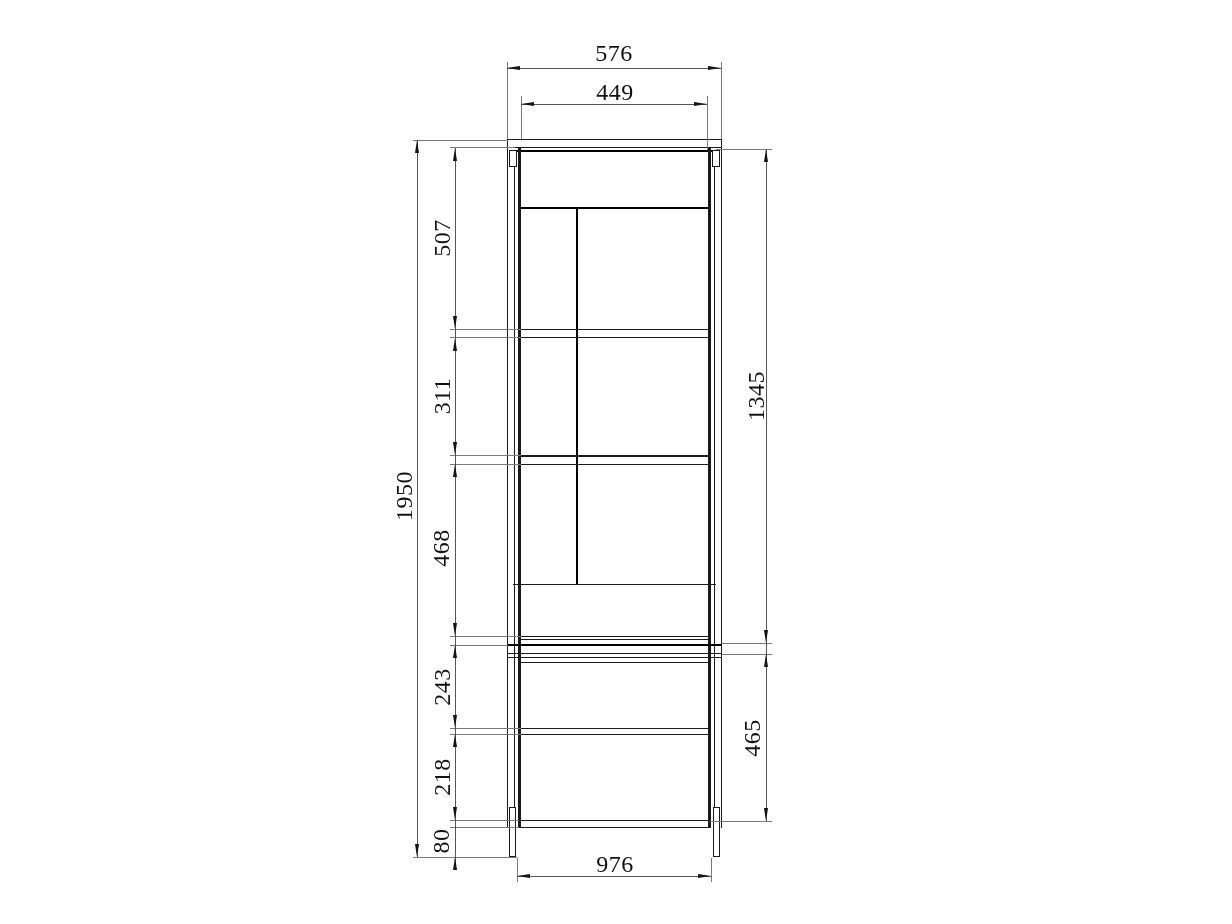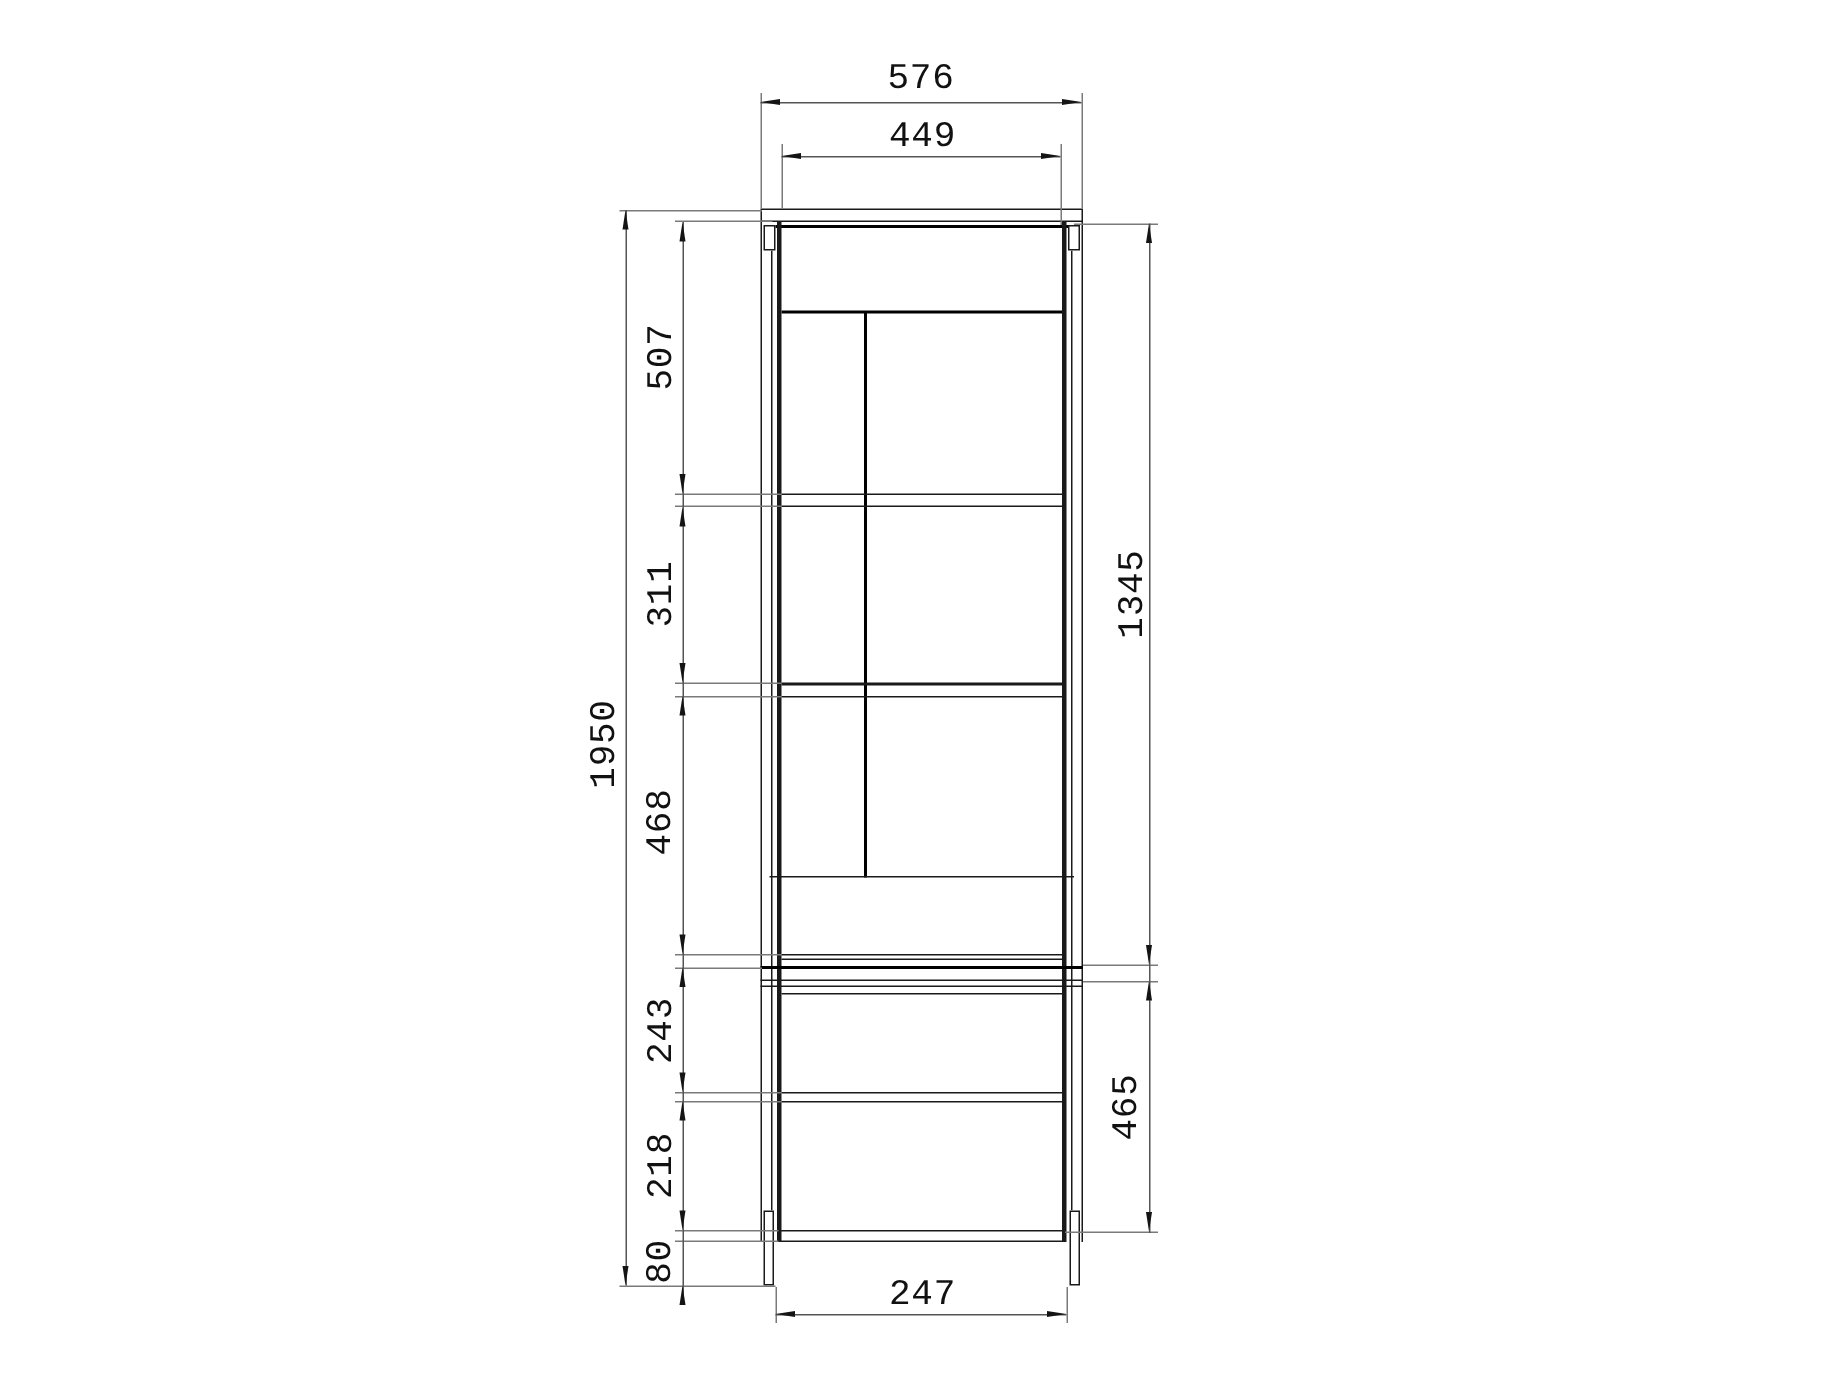--- a/index.html
+++ b/index.html
@@ -1,17 +1,17 @@
 <!DOCTYPE html>
 <html><head>
 <meta charset="utf-8">
 <style>
   html,body{margin:0;padding:0;background:#fff}
   #stage{position:relative;width:1232px;height:924px;background:#ffffff;overflow:hidden;
-         font-family:Liberation Mono, monospace}
+         font-family:Liberation Serif, serif}
   
   .l{position:absolute;background:#1a1a1a}
   .k{position:absolute;background:#000}
   
   .b{position:absolute;border:1.4px solid #1a1a1a;background:#fff;box-sizing:border-box}
   
   .d{position:absolute;background:#555}
   
   .e{position:absolute;background:#7a7a7a}
   
@@ -131,15 +131,15 @@
   <div class="t" style="left:615px;top:92px">449</div>
   <div class="t tv" style="left:404px;top:496px">1950</div>
   <div class="t tv" style="left:442px;top:238px">507</div>
   <div class="t tv" style="left:442px;top:396px">311</div>
   <div class="t tv" style="left:441px;top:548px">468</div>
   <div class="t tv" style="left:442px;top:687px">243</div>
   <div class="t tv" style="left:442px;top:777px">218</div>
   <div class="t tv" style="left:441px;top:841px">80</div>
   <div class="t tv" style="left:756px;top:396px">1345</div>
   <div class="t tv" style="left:752px;top:738px">465</div>
-  <div class="t" style="left:615px;top:864px">247</div>
+  <div class="t" style="left:615px;top:864px">976</div>
 
 </div>
 
 </body></html>

